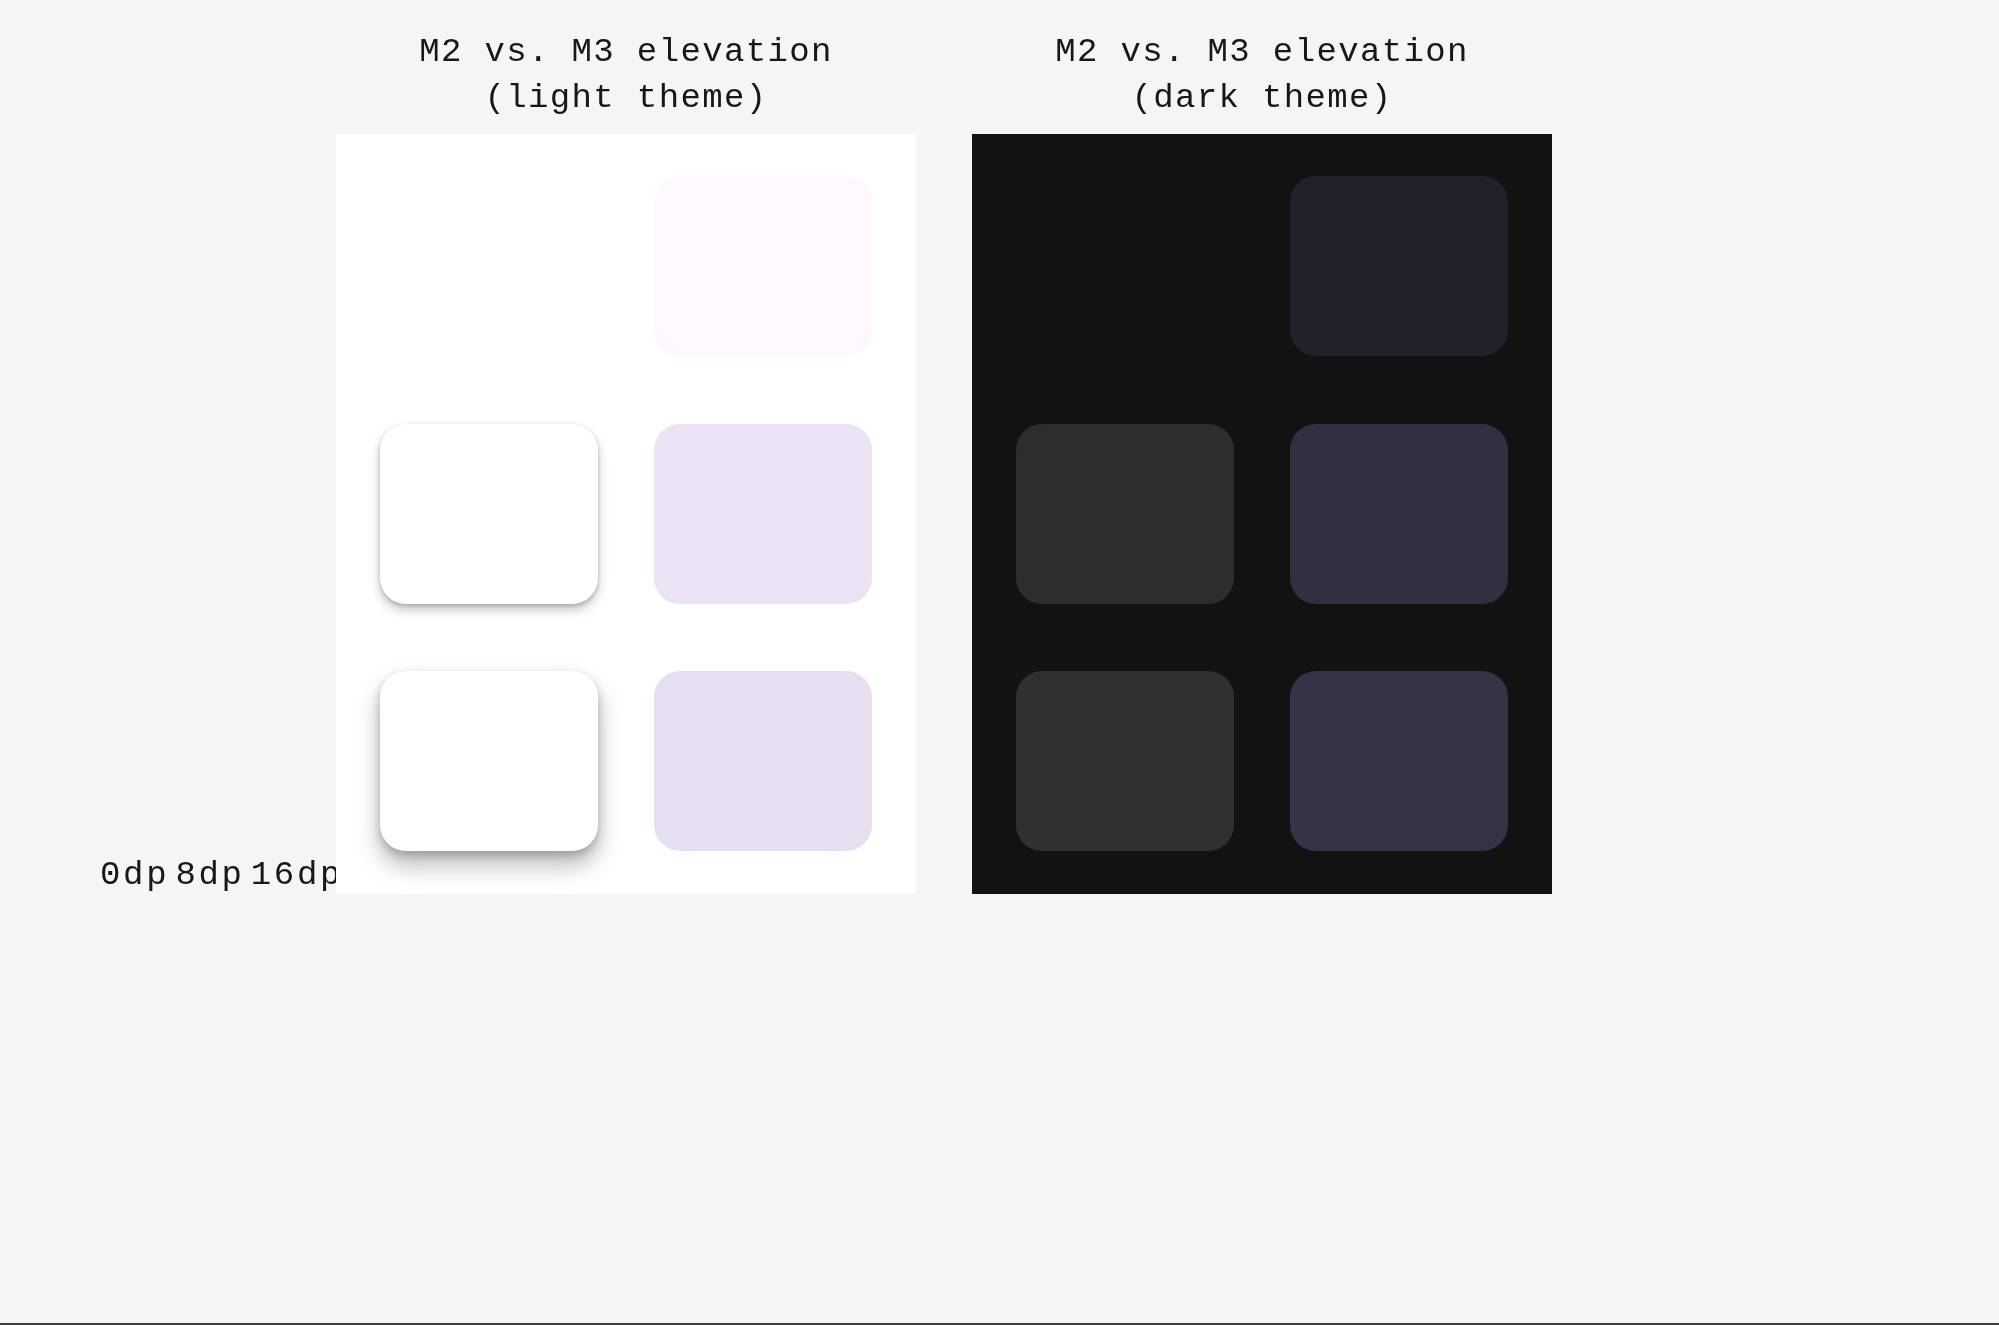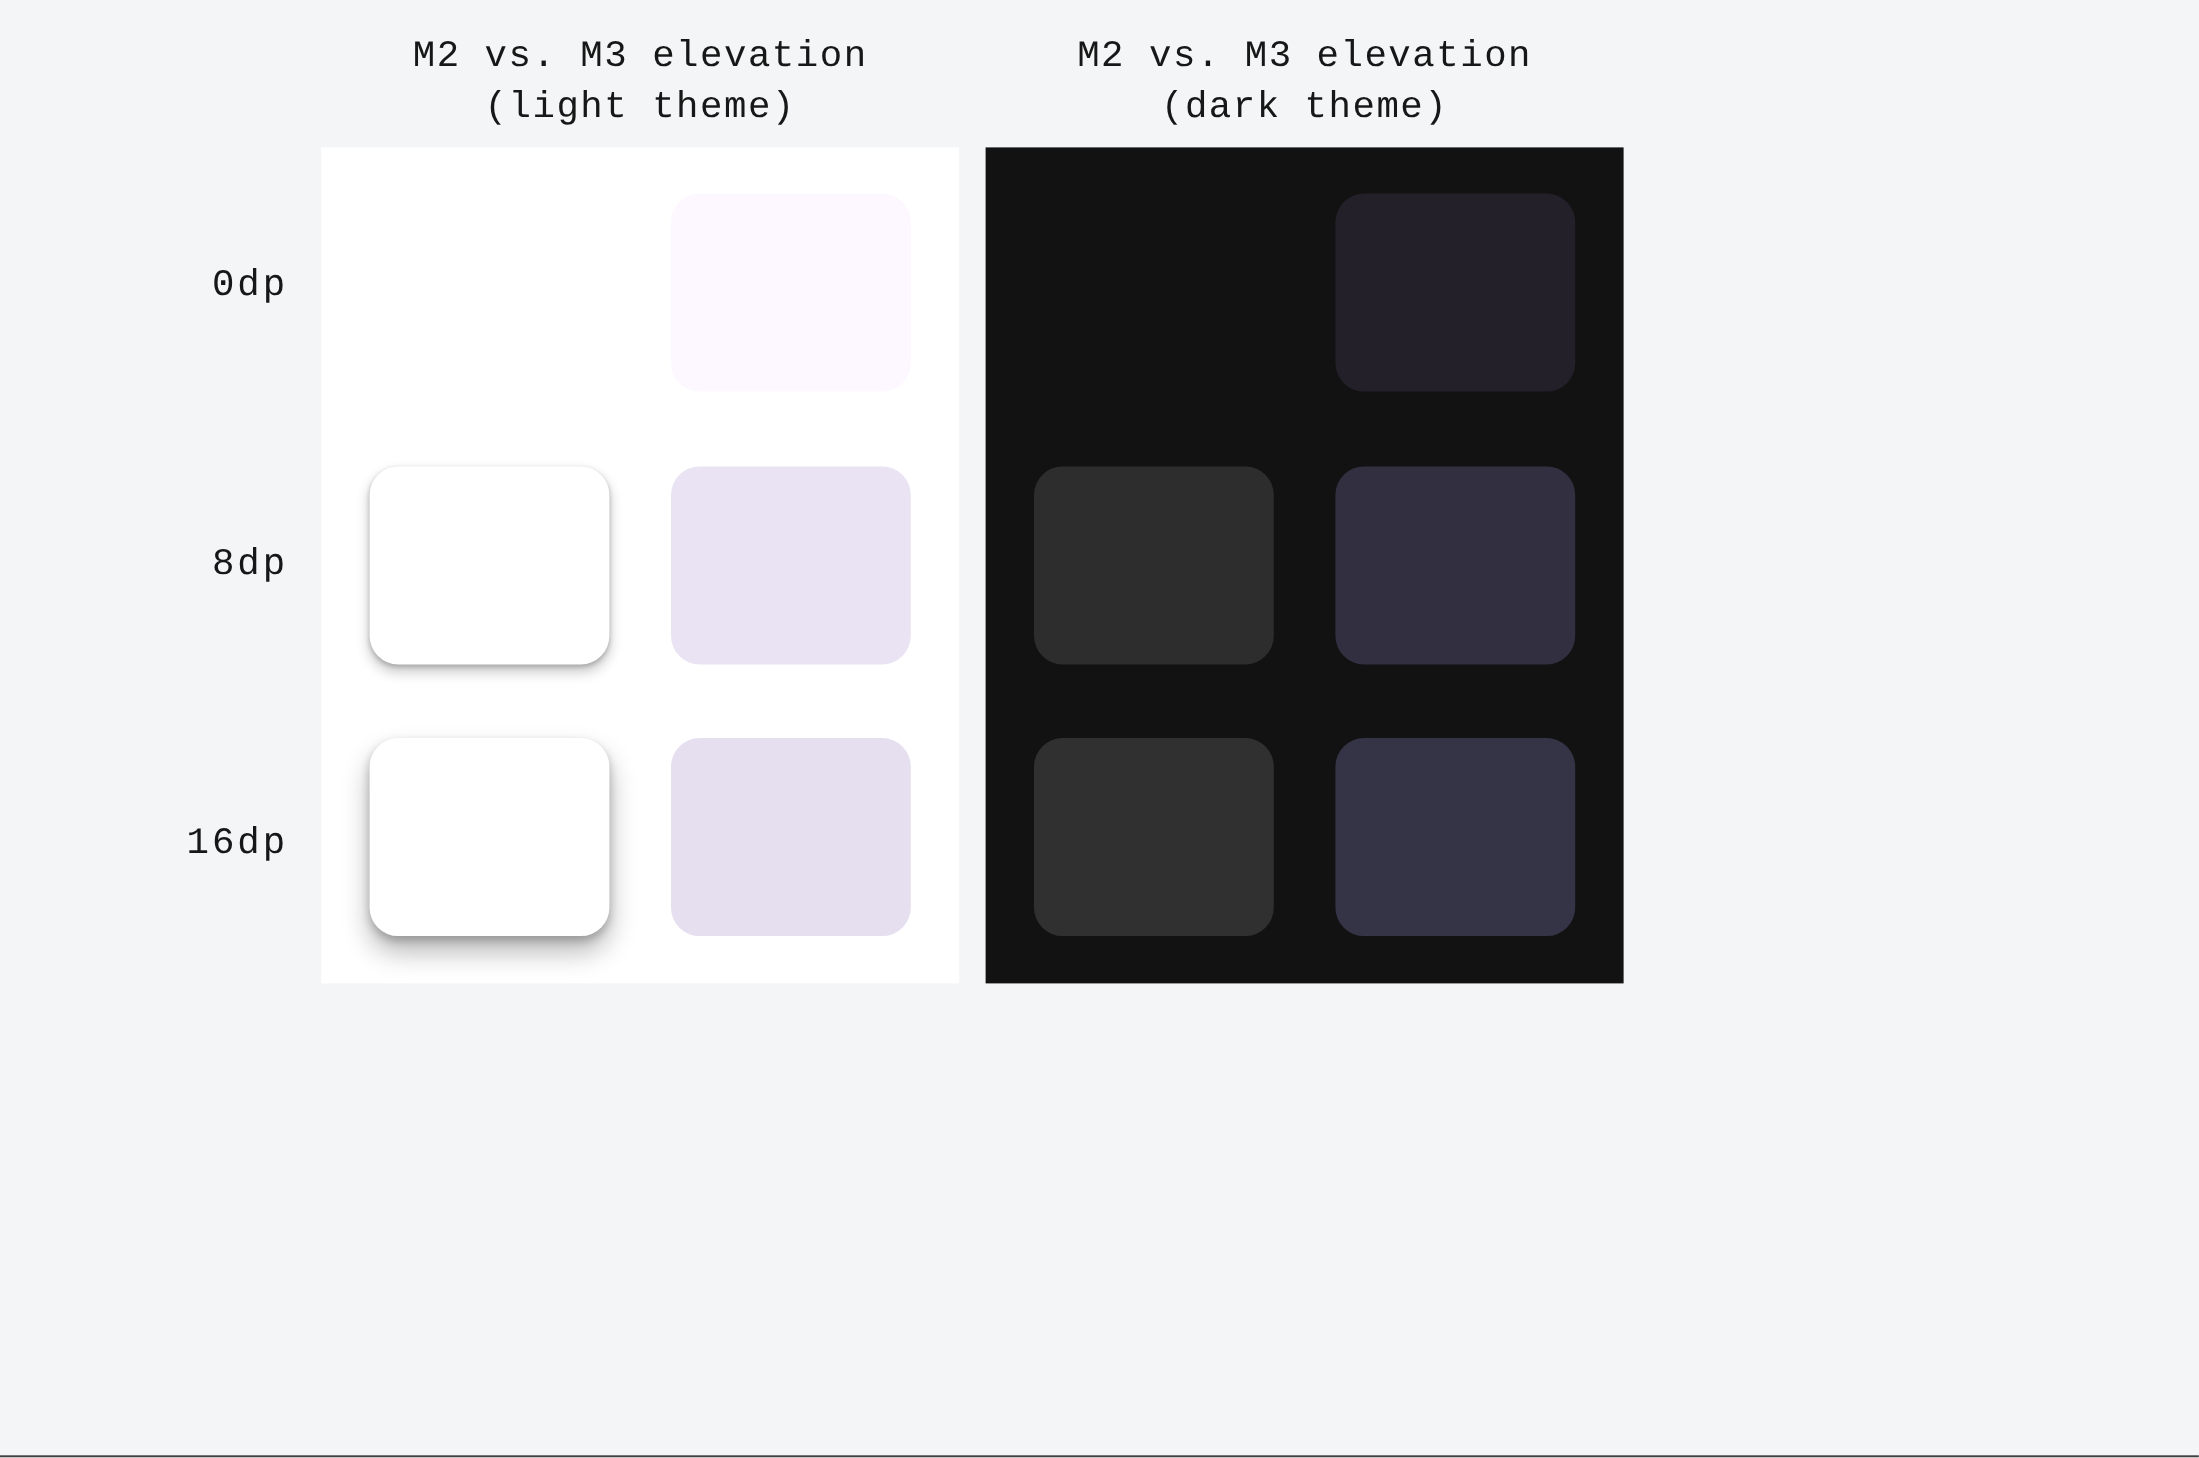--- a/index.html
+++ b/index.html
@@ -11,23 +11,23 @@
   }
   .page {
     width: 1999px;
     height: 1325px;
     position: relative;
     box-sizing: border-box;
   }
   .grid {
     display: grid;
     grid-template-columns: 180px 580px 580px;
-    column-gap: 24px;
+    column-gap: 56px;
     position: absolute;
-    left: 88px;
+    left: 100px;
     top: 30px;
   }
   .heading {
     font-size: 34px;
     line-height: 1.35;
     letter-spacing: 0.04em;
     text-align: center;
     white-space: pre-line;
     padding-bottom: 12px;
   }
@@ -39,21 +39,20 @@
   }
   .panel.light { background: #ffffff; grid-column: 2; }
   .panel.dark  { background: #121212; grid-column: 3; }
 
   
   .row-labels {
     grid-column: 1;
     grid-row: 2;
     height: 760px;
     display: flex;
-    flex-direction: column;
     justify-content: space-around;
     align-items: flex-end;
   }
   .row-label {
     font-size: 34px;
     letter-spacing: 0.08em;
     padding-right: 6px;
   }
 
   .cells {

